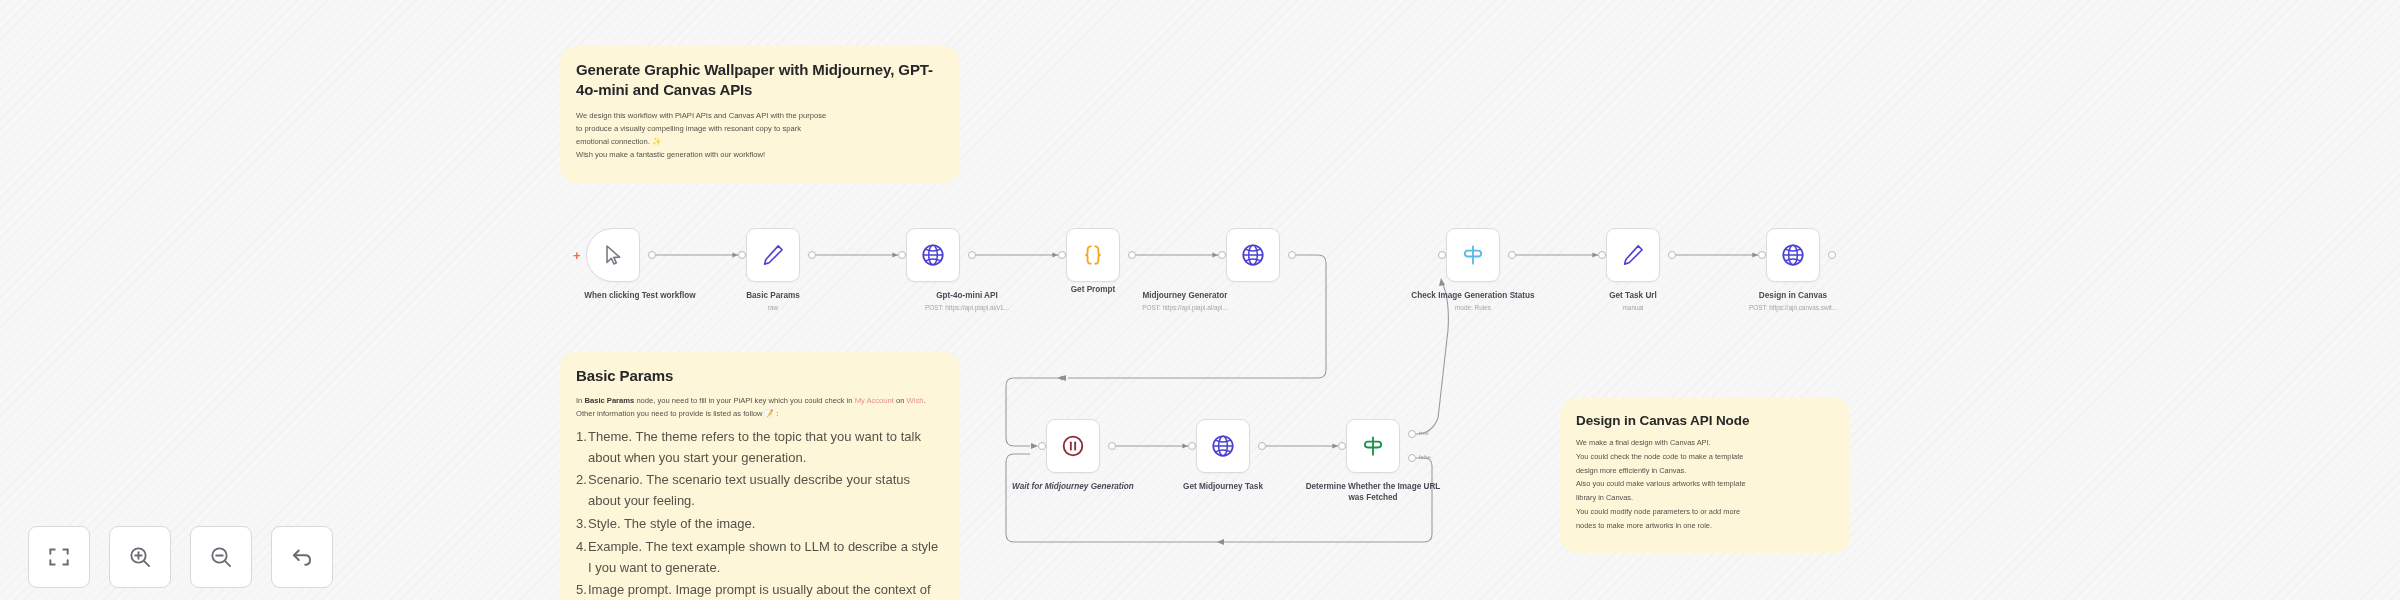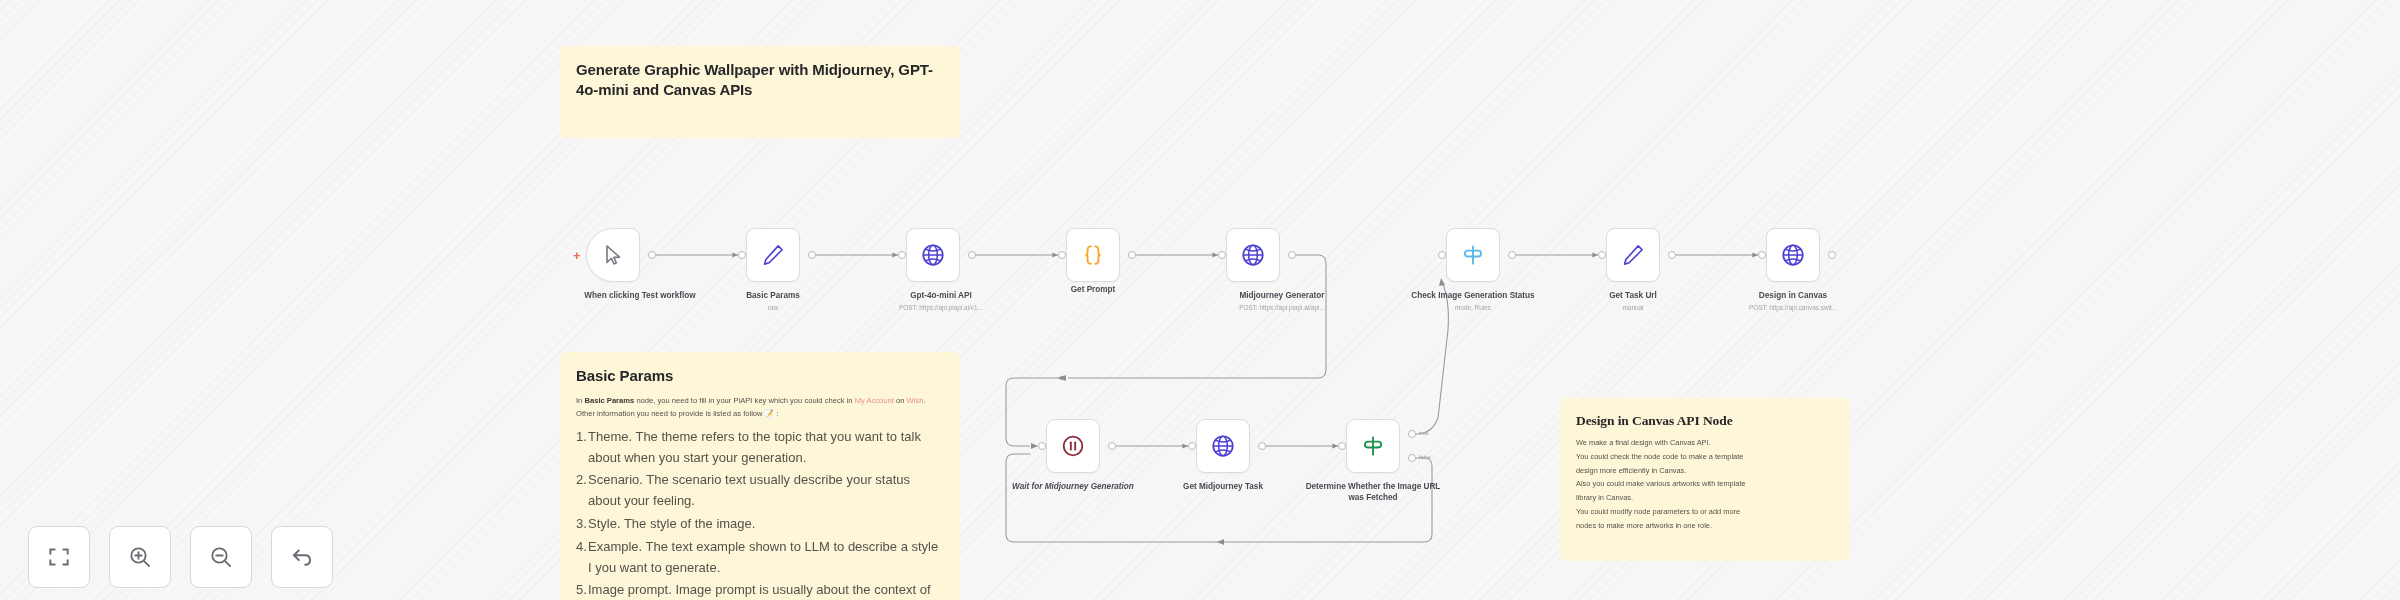--- a/index.html
+++ b/index.html
@@ -18,22 +18,22 @@
         transparent 7px);
     position: relative;
   }
 
   #canvas { position: absolute; inset: 0; }
 
   
   .note {
     position: absolute;
     background: #fdf6d8;
-    border-radius: 6px;
-    padding: 14px 16px 28px 16px;
+    border-radius: 16px;
+    padding: 14px 16px 20px 16px;
     color: #3f3f46;
   }
   .note-title {
     font-size: 15px;
     font-weight: bold;
     line-height: 1.35;
     color: #27272a;
     margin-bottom: 9px;
     letter-spacing: -0.1px;
   }
@@ -45,21 +45,21 @@
   .note-list li {
     font-size: 13px; line-height: 1.62;
     padding-left: 12px; text-indent: -12px;
     margin-bottom: 1.5px; color: #55524a;
   }
   .note-list li .num { display: inline-block; width: 12px; text-indent: 0; }
 
   #note-intro { left: 560px; top: 46px; width: 400px; }
   #note-basic { left: 560px; top: 352px; width: 400px; }
   #note-canvas { left: 1560px; top: 398px; width: 290px; }
-  #note-canvas .note-title { font-size: 13.5px; margin-bottom: 7px; font-family: Liberation Serif, serif; }
+  #note-canvas .note-title { font-size: 13.5px; margin-bottom: 7px; }
   #note-canvas .note-body { font-size: 7.4px; line-height: 1.72; }
 
   
   .node {
     position: absolute;
     width: 54px; height: 54px;
     background: #ffffff;
     border: 1px solid #dcdce0;
     border-radius: 9px;
     display: flex; align-items: center; justify-content: center;
@@ -214,21 +214,21 @@
         <circle cx="12" cy="12" r="9" fill="none" stroke="#4b3fd4" stroke-width="1.6"></circle>
         <ellipse cx="12" cy="12" rx="4" ry="9" fill="none" stroke="#4b3fd4" stroke-width="1.4"></ellipse>
         <line x1="3" y1="12" x2="21" y2="12" stroke="#4b3fd4" stroke-width="1.4"></line>
         <path d="M5 6.6 Q12 10 19 6.6" fill="none" stroke="#4b3fd4" stroke-width="1.2"></path>
         <path d="M5 17.4 Q12 14 19 17.4" fill="none" stroke="#4b3fd4" stroke-width="1.2"></path>
       </svg>
     </span>
   </div>
   <div class="port" style="left:898px; top:251px;"></div>
   <div class="port" style="left:968px; top:251px;"></div>
-  <div class="node-label" style="left:871px; top:290px;">
+  <div class="node-label" style="left:897px; top:290px;">
     <span>Gpt-4o-mini API</span>
     <span class="node-sub">POST: https://api.piapi.ai/v1...</span>
   </div>
 
   <div class="node" style="left:1066px; top:228px;">
     <span>
       <svg width="26" height="26" viewBox="0 0 24 24">
         <path d="M10 4 Q7 4 7 7.5 L7 10 Q7 12 5 12 Q7 12 7 14 L7 16.5 Q7 20 10 20" fill="none" stroke="#f5a623" stroke-width="1.7" stroke-linecap="round"></path>
         <path d="M14 4 Q17 4 17 7.5 L17 10 Q17 12 19 12 Q17 12 17 14 L17 16.5 Q17 20 14 20" fill="none" stroke="#f5a623" stroke-width="1.7" stroke-linecap="round"></path>
       </svg>
@@ -246,21 +246,21 @@
         <circle cx="12" cy="12" r="9" fill="none" stroke="#4b3fd4" stroke-width="1.6"></circle>
         <ellipse cx="12" cy="12" rx="4" ry="9" fill="none" stroke="#4b3fd4" stroke-width="1.4"></ellipse>
         <line x1="3" y1="12" x2="21" y2="12" stroke="#4b3fd4" stroke-width="1.4"></line>
         <path d="M5 6.6 Q12 10 19 6.6" fill="none" stroke="#4b3fd4" stroke-width="1.2"></path>
         <path d="M5 17.4 Q12 14 19 17.4" fill="none" stroke="#4b3fd4" stroke-width="1.2"></path>
       </svg>
     </span>
   </div>
   <div class="port" style="left:1218px; top:251px;"></div>
   <div class="port" style="left:1288px; top:251px;"></div>
-  <div class="node-label" style="left:1212px; top:290px;">
+  <div class="node-label" style="left:1115px; top:290px;">
     <span>Midjourney Generator</span>
     <span class="node-sub">POST: https://api.piapi.ai/api...</span>
   </div>
 
   <div class="node" style="left:1446px; top:228px;">
     <span>
       <svg width="26" height="26" viewBox="0 0 24 24">
         <line x1="12" y1="4" x2="12" y2="20" stroke="#5bb8e8" stroke-width="1.7" stroke-linecap="round"></line>
         <rect x="4.5" y="8" width="15" height="5.4" rx="2.7" fill="none" stroke="#5bb8e8" stroke-width="1.7"></rect>
       </svg>
@@ -349,20 +349,26 @@
   <div class="port" style="left:1408px; top:430px;"></div>
   <div class="port" style="left:1408px; top:454px;"></div>
   <div class="port-label" style="left:1419px; top:430px;">true</div>
   <div class="port-label" style="left:1419px; top:454px;">false</div>
   <div class="node-label" style="left:1303px; top:481px;">
     <span>Determine Whether the Image URL was Fetched</span>
   </div>
 
   <div class="note" id="note-intro">
     <div class="note-title">Generate Graphic Wallpaper with Midjourney, GPT-4o-mini and Canvas APIs</div>
+    <div class="note-body">
+      <p>We design this workflow with PiAPI APIs and Canvas API with the purpose</p>
+      <p>to produce a visually compelling image with resonant copy to spark</p>
+      <p>emotional connection. ✨</p>
+      <p>Wish you make a fantastic generation with our workflow!</p>
+    </div>
   </div>
 
   <div class="note" id="note-basic">
     <div class="note-title">Basic Params</div>
     <div class="note-body">
       <p>
         <span>In </span><span class="b">Basic Params</span><span> node, you need to fill in your PiAPI key which you could check in </span><span class="lnk">My Account</span><span> on </span><span class="lnk">Wish</span><span>. Other information you need to provide is listed as follow 📝 :</span>
       </p>
     </div>
     <ol class="note-list">

